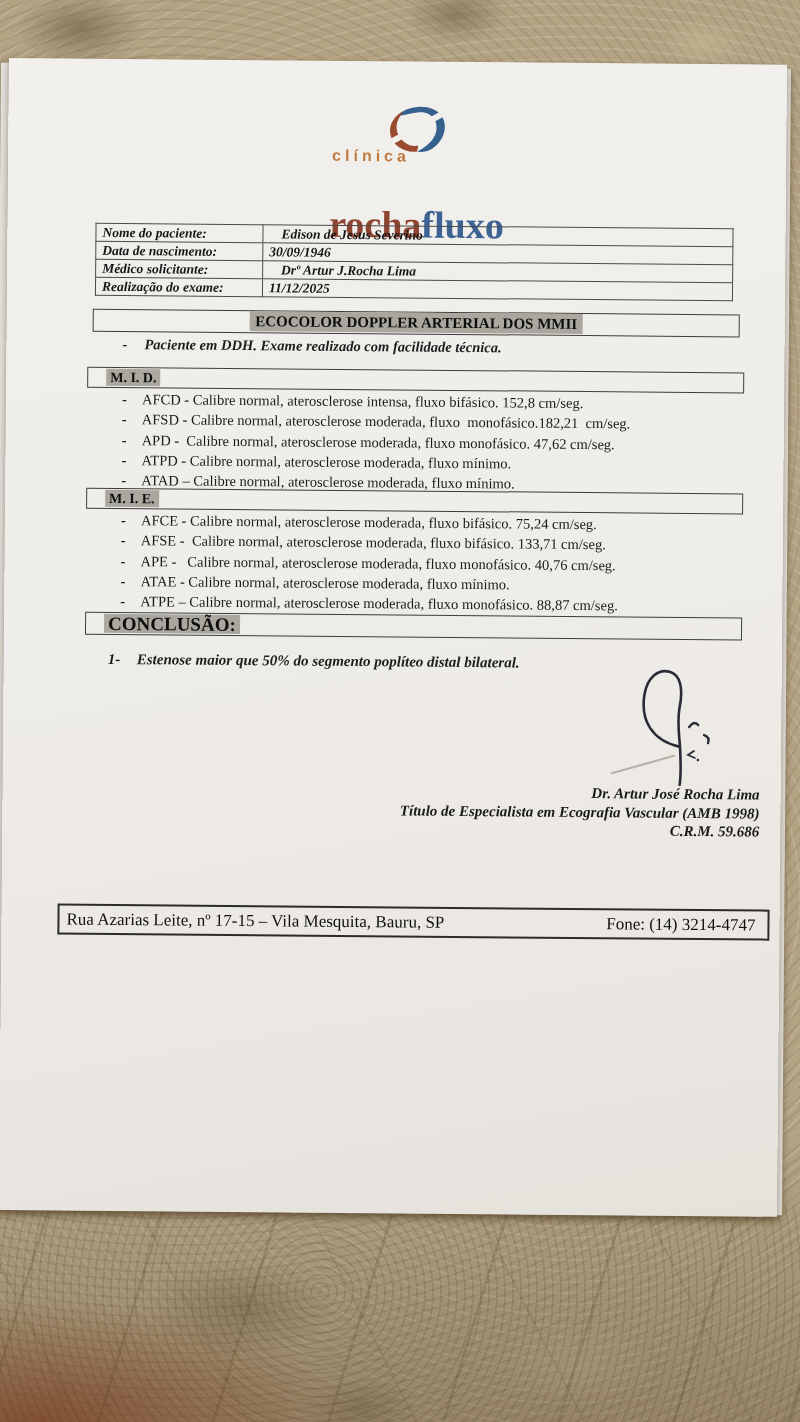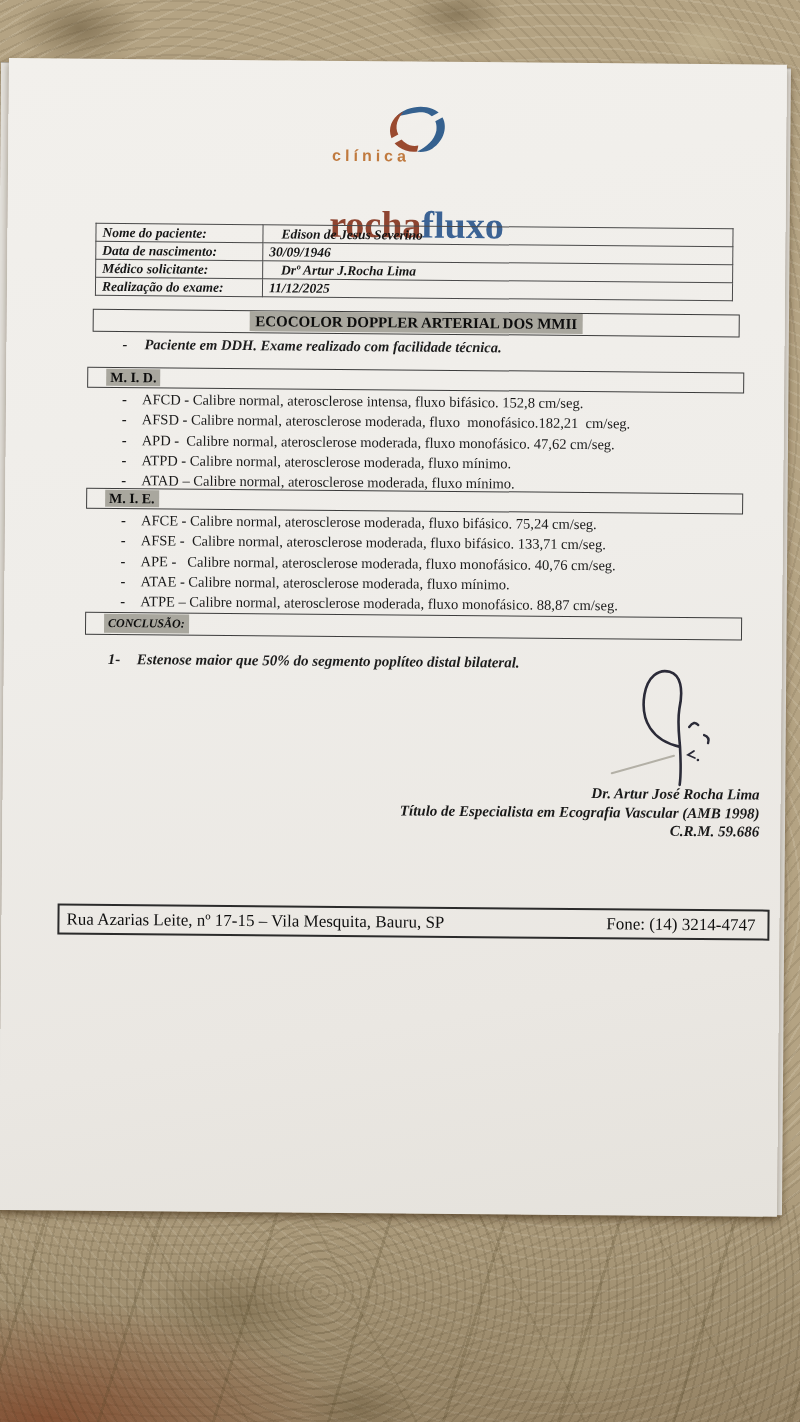--- a/index.html
+++ b/index.html
@@ -67,21 +67,21 @@
   .sec-box{left:81px;width:655px;height:19px;border:1px solid #3d3d3d;}
   .sec-box .hl{display:inline-block;font-size:14px;line-height:17px;padding:0 4px;margin:1px 0 0 18px;}
   .sec-box.mid{top:308px;} .sec-box.mie{top:429px;} 
   .items{left:116px;width:620px;list-style:none;margin:0;padding:0;font-size:14.5px;color:#1b1b1b;}
   .items.mid{top:330px;} .items.mie{top:451px;}
   .items li{display:flex;line-height:20.3px;}
   .items .dash{width:20px;flex:none;}
   .items .txt{white-space:pre-wrap;}
 
   .conc-box{top:553px;height:21px;}
-  .conc-box .hl{font-size:12px;line-height:19px;font-style:italic;}
+  .conc-box .hl{font-size:19px;line-height:19px;}
   .conc-line{left:104px;top:592px;font-size:15px;font-weight:bold;font-style:italic;display:flex;}
   .conc-line .num{width:29px;flex:none;}
 
   
   .sig{left:589px;top:597px;width:130px;height:140px;}
   .creds{left:290px;top:721px;width:467px;text-align:right;font-weight:bold;font-style:italic;
     font-size:15px;line-height:18.5px;color:#191919;}
 
   
   .footer-box{left:56px;top:845px;width:708px;height:27px;border:2px solid #2b2b2b;

